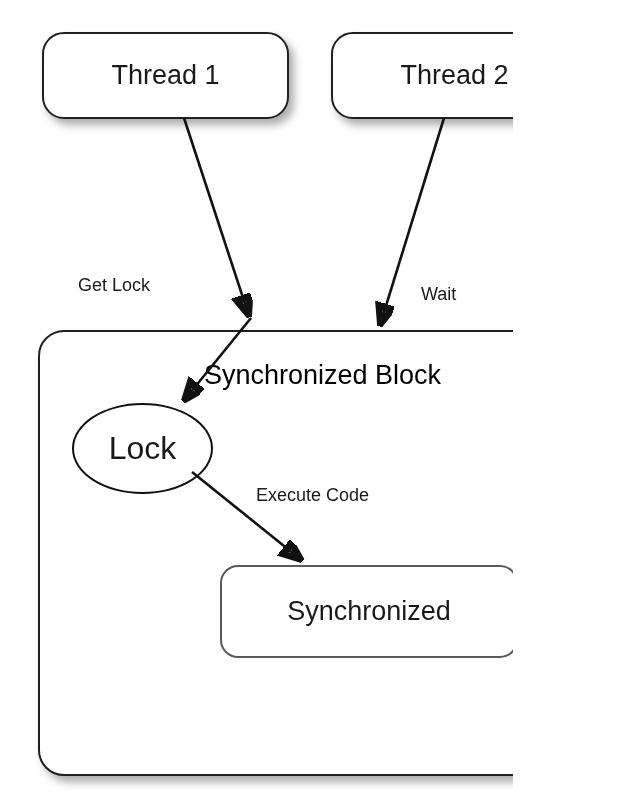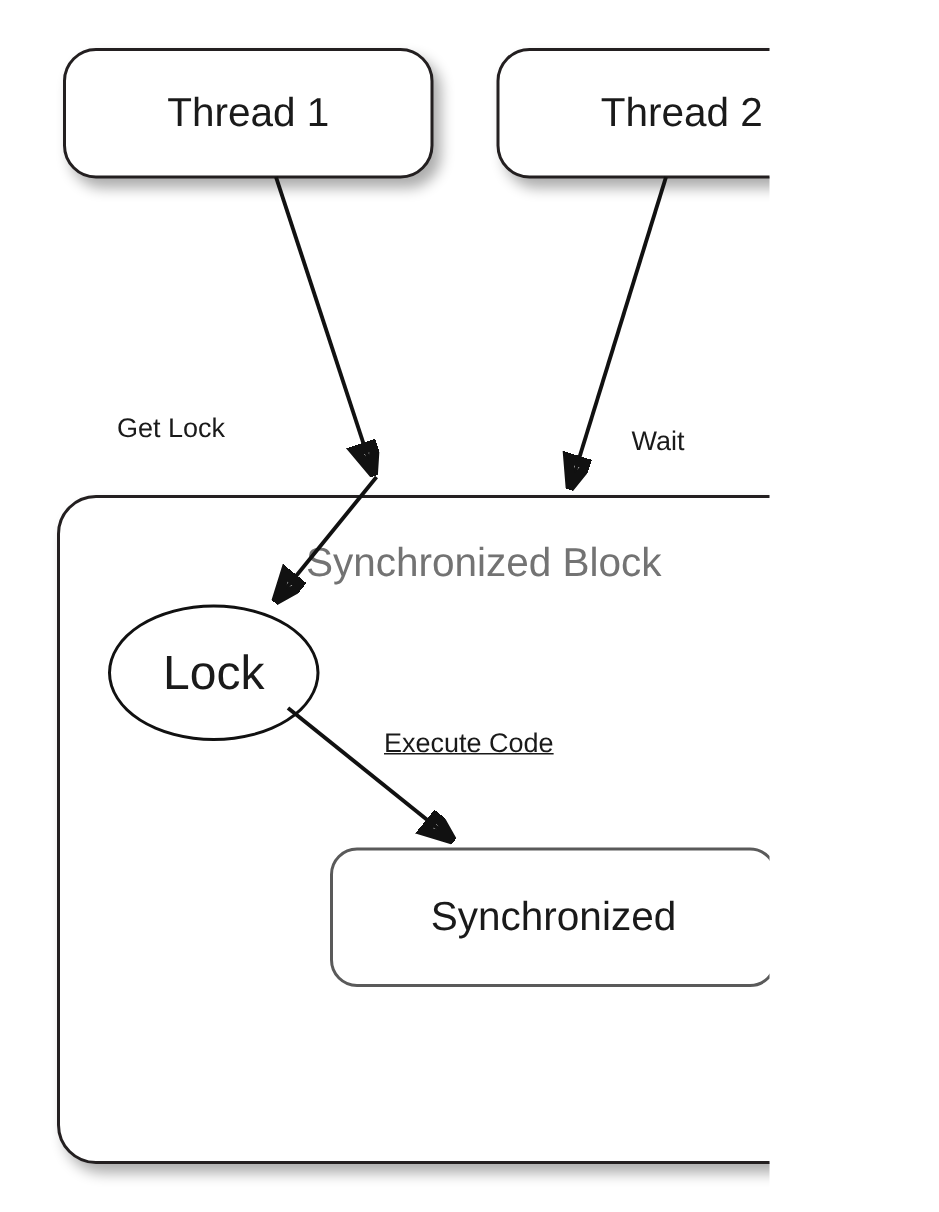--- a/index.html
+++ b/index.html
@@ -49,21 +49,21 @@
     border-radius: 26px;
     display: block;
   }
   #sync-block-title {
     position: absolute;
     left: 0;
     right: 0;
     top: 28px;
     text-align: center;
     font-size: 27px;
-    color: #737373;
+    color: #000000;
     padding-left: 28px;
   }
 
   
   #lock-node {
     left: 72px;
     top: 403px;
     width: 141px;
     height: 91px;
     border: 2.2px solid #111111;
@@ -87,21 +87,21 @@
   #sync-code-node span { display: block; }
 
   .edge-label {
     position: absolute;
     font-size: 18px;
     color: #1a1a1a;
     white-space: nowrap;
   }
   #label-get-lock  { left: 78px;  top: 275px; }
   #label-wait      { left: 421px; top: 268px; margin-top: 16px; }
-  #label-exec-code { left: 256px; top: 485px; text-decoration: underline; }
+  #label-exec-code { left: 256px; top: 485px; }
 
   svg.edges {
     position: absolute;
     left: 0; top: 0;
     width: 626px; height: 808px;
     overflow: visible;
     pointer-events: none;
   }
   svg.edges line, svg.edges path { stroke: #111111; stroke-width: 2.6px; fill: none; }
 </style>

